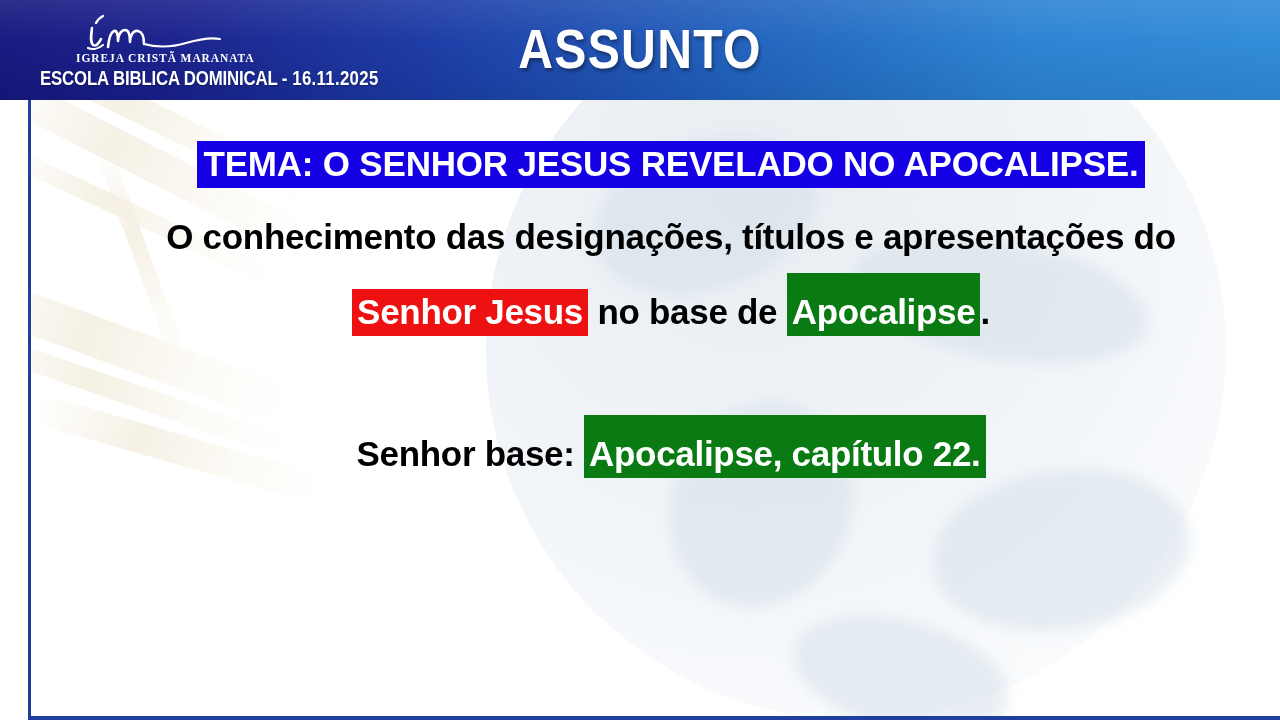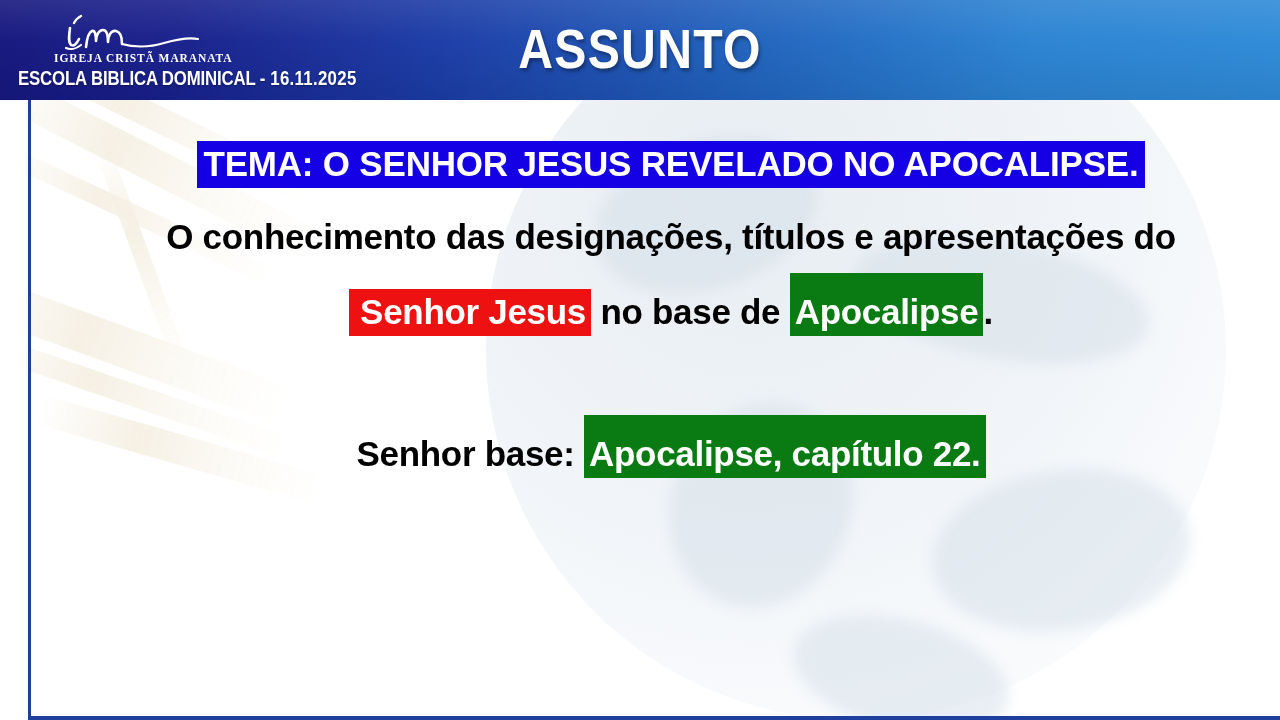--- a/index.html
+++ b/index.html
@@ -44,21 +44,21 @@
     background: linear-gradient(180deg,
         rgba(255,255,255,0.10) 0%,
         rgba(255,255,255,0.02) 40%,
         rgba(0,0,0,0.07) 100%);
     pointer-events: none;
   }
 
   
   .logo-block {
     position: absolute;
-    left: 18px;
+    left: 40px;
     top: 14px;
     width: 330px;
     height: 76px;
   }
   .logo-mark {
     position: absolute;
     left: 34px;
     top: 0px;
     width: 180px;
     height: 40px;
@@ -224,21 +224,21 @@
 
   .texto-base-line {
     top: 334px;
     font-size: 35px;
     letter-spacing: -0.3px;
   }
 
   .hl-red {
     background: #ee1111;
     color: #ffffff;
-    padding: 3px 5px 5px 11px;
+    padding: 3px 5px 5px 5px;
   }
   .hl-green {
     background: #0a7b12;
     color: #ffffff;
     padding: 19px 5px 5px 5px;
   }
 </style>
 </head>
 <body>
 

